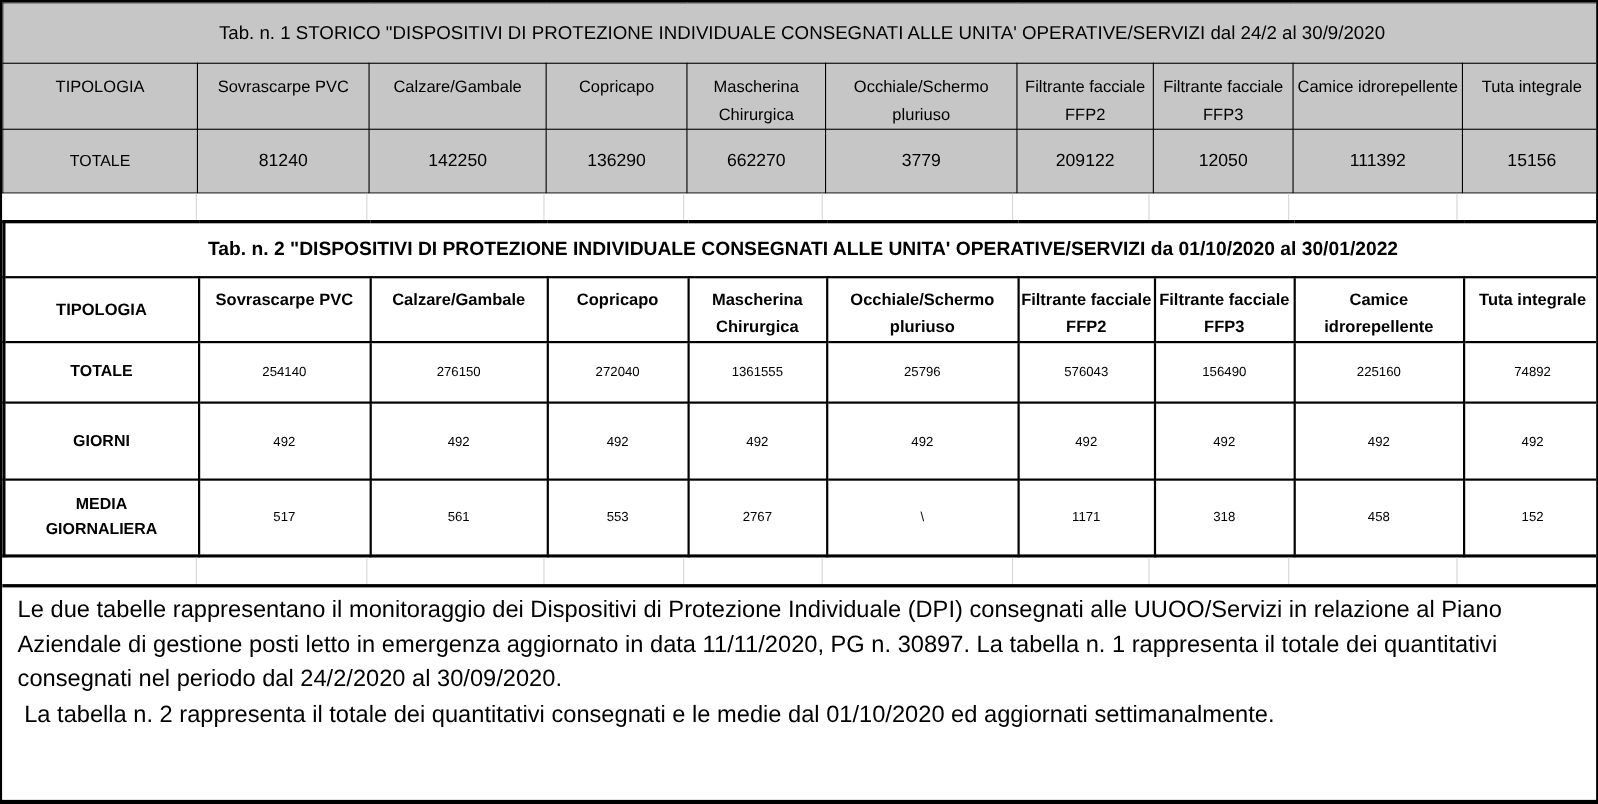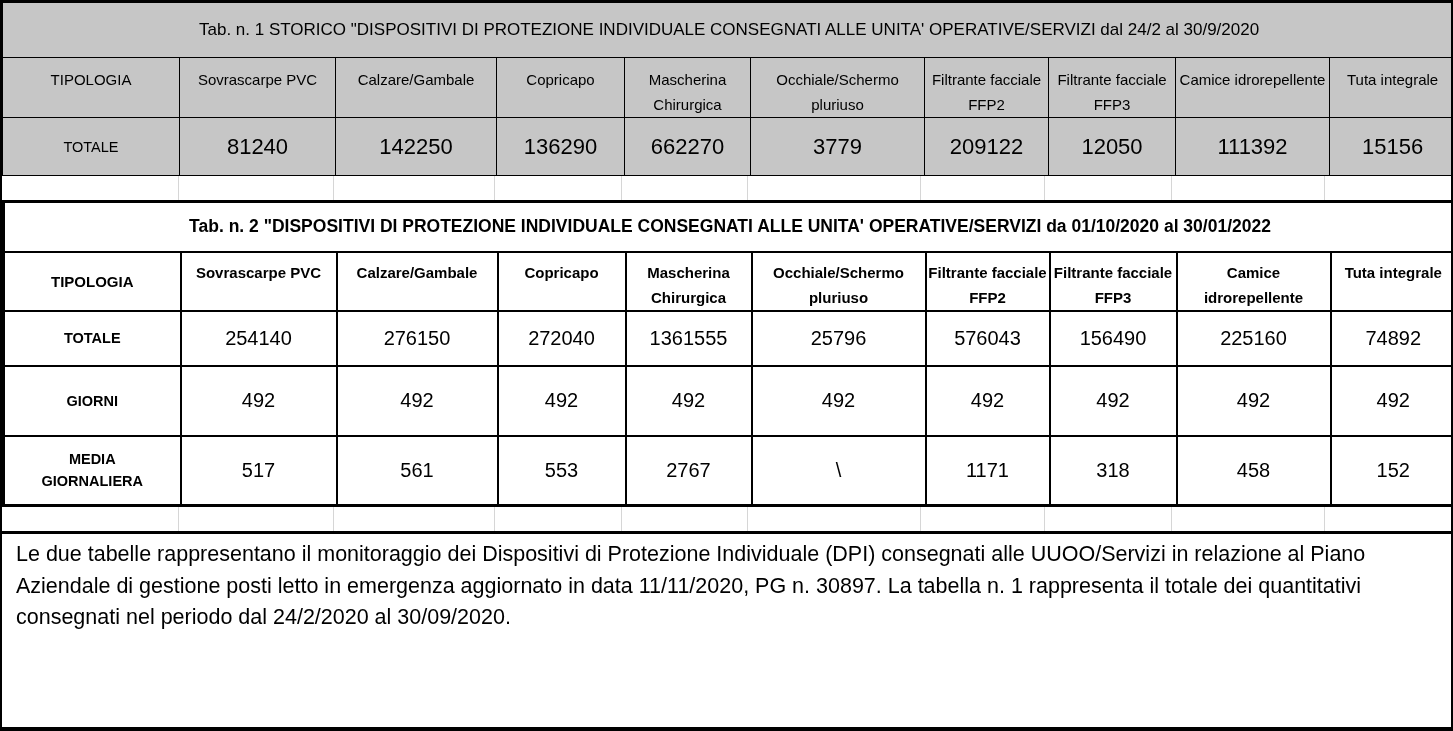--- a/index.html
+++ b/index.html
@@ -30,41 +30,41 @@
   .t1 td, .t1 th { border: 1px solid #000000; text-align: center; }
   .t1 .title-cell {
     height: 55px; font-size: 17px; font-weight: 400;
     vertical-align: middle; padding: 2px 8px;
   }
   .t1 th {
     height: 58px; font-size: 15px; font-weight: 400;
     vertical-align: top; padding-top: 9px; line-height: 25px;
   }
   .t1 .row-label { font-size: 14.5px; vertical-align: middle; }
-  .t1 .val { height: 58px; font-size: 22px; vertical-align: middle; }
+  .t1 .val { height: 58px; font-size: 16px; vertical-align: middle; }
 
   
   .sep { height: 24px; display: flex; background: #ffffff; }
   .sep > div { border-right: 1px solid #d6d6d6; height: 100%; }
   .sep > div:last-child { border-right: none; }
 
   
   .t2 { border: 3px solid #000000; background: #ffffff; }
   .t2 td, .t2 th { border: 2px solid #000000; text-align: center; }
   .t2 .title-cell {
     height: 50px; font-size: 17.5px; font-weight: 700;
     vertical-align: middle; padding: 2px 8px;
   }
   .t2 th {
     height: 55px; font-size: 15px; font-weight: 700;
     vertical-align: top; padding-top: 7px; line-height: 25px;
   }
   .t2 th.mid { vertical-align: middle; padding-top: 0; }
   .t2 .row-label { font-size: 14.5px; font-weight: 700; vertical-align: middle; line-height: 22px; padding: 0 20px; }
-  .t2 .val { font-size: 20px; vertical-align: middle; }
+  .t2 .val { font-size: 12px; vertical-align: middle; }
   .t2 .r-totale td { height: 55px; }
   .t2 .r-giorni td { height: 70px; }
   .t2 .r-media  td { height: 70px; margin-top: 28px; }
 
   
   .notes {
     flex: 1;
     border-top: 3px solid #000000;
     padding: 5px 8px 0 14px;
     font-size: 21.5px;
@@ -211,15 +211,16 @@
       <div class="c4"></div>
     <div class="c5"></div>
       <div class="c6"></div>
       <div class="c7"></div>
       <div class="c8"></div>
       <div class="c9"></div>
   </div>
 
   <div class="notes">
     <p>Le due tabelle rappresentano il monitoraggio dei Dispositivi di Protezione Individuale (DPI) consegnati alle UUOO/Servizi in relazione al Piano Aziendale di gestione posti letto in emergenza aggiornato in data 11/11/2020, PG n. 30897. La tabella n. 1 rappresenta il totale dei quantitativi consegnati nel periodo dal 24/2/2020 al 30/09/2020.</p>
+    <p> La tabella n. 2 rappresenta il totale dei quantitativi consegnati e le medie dal 01/10/2020 ed aggiornati settimanalmente.</p>
   </div>
 
 </div>
 
 </body></html>

